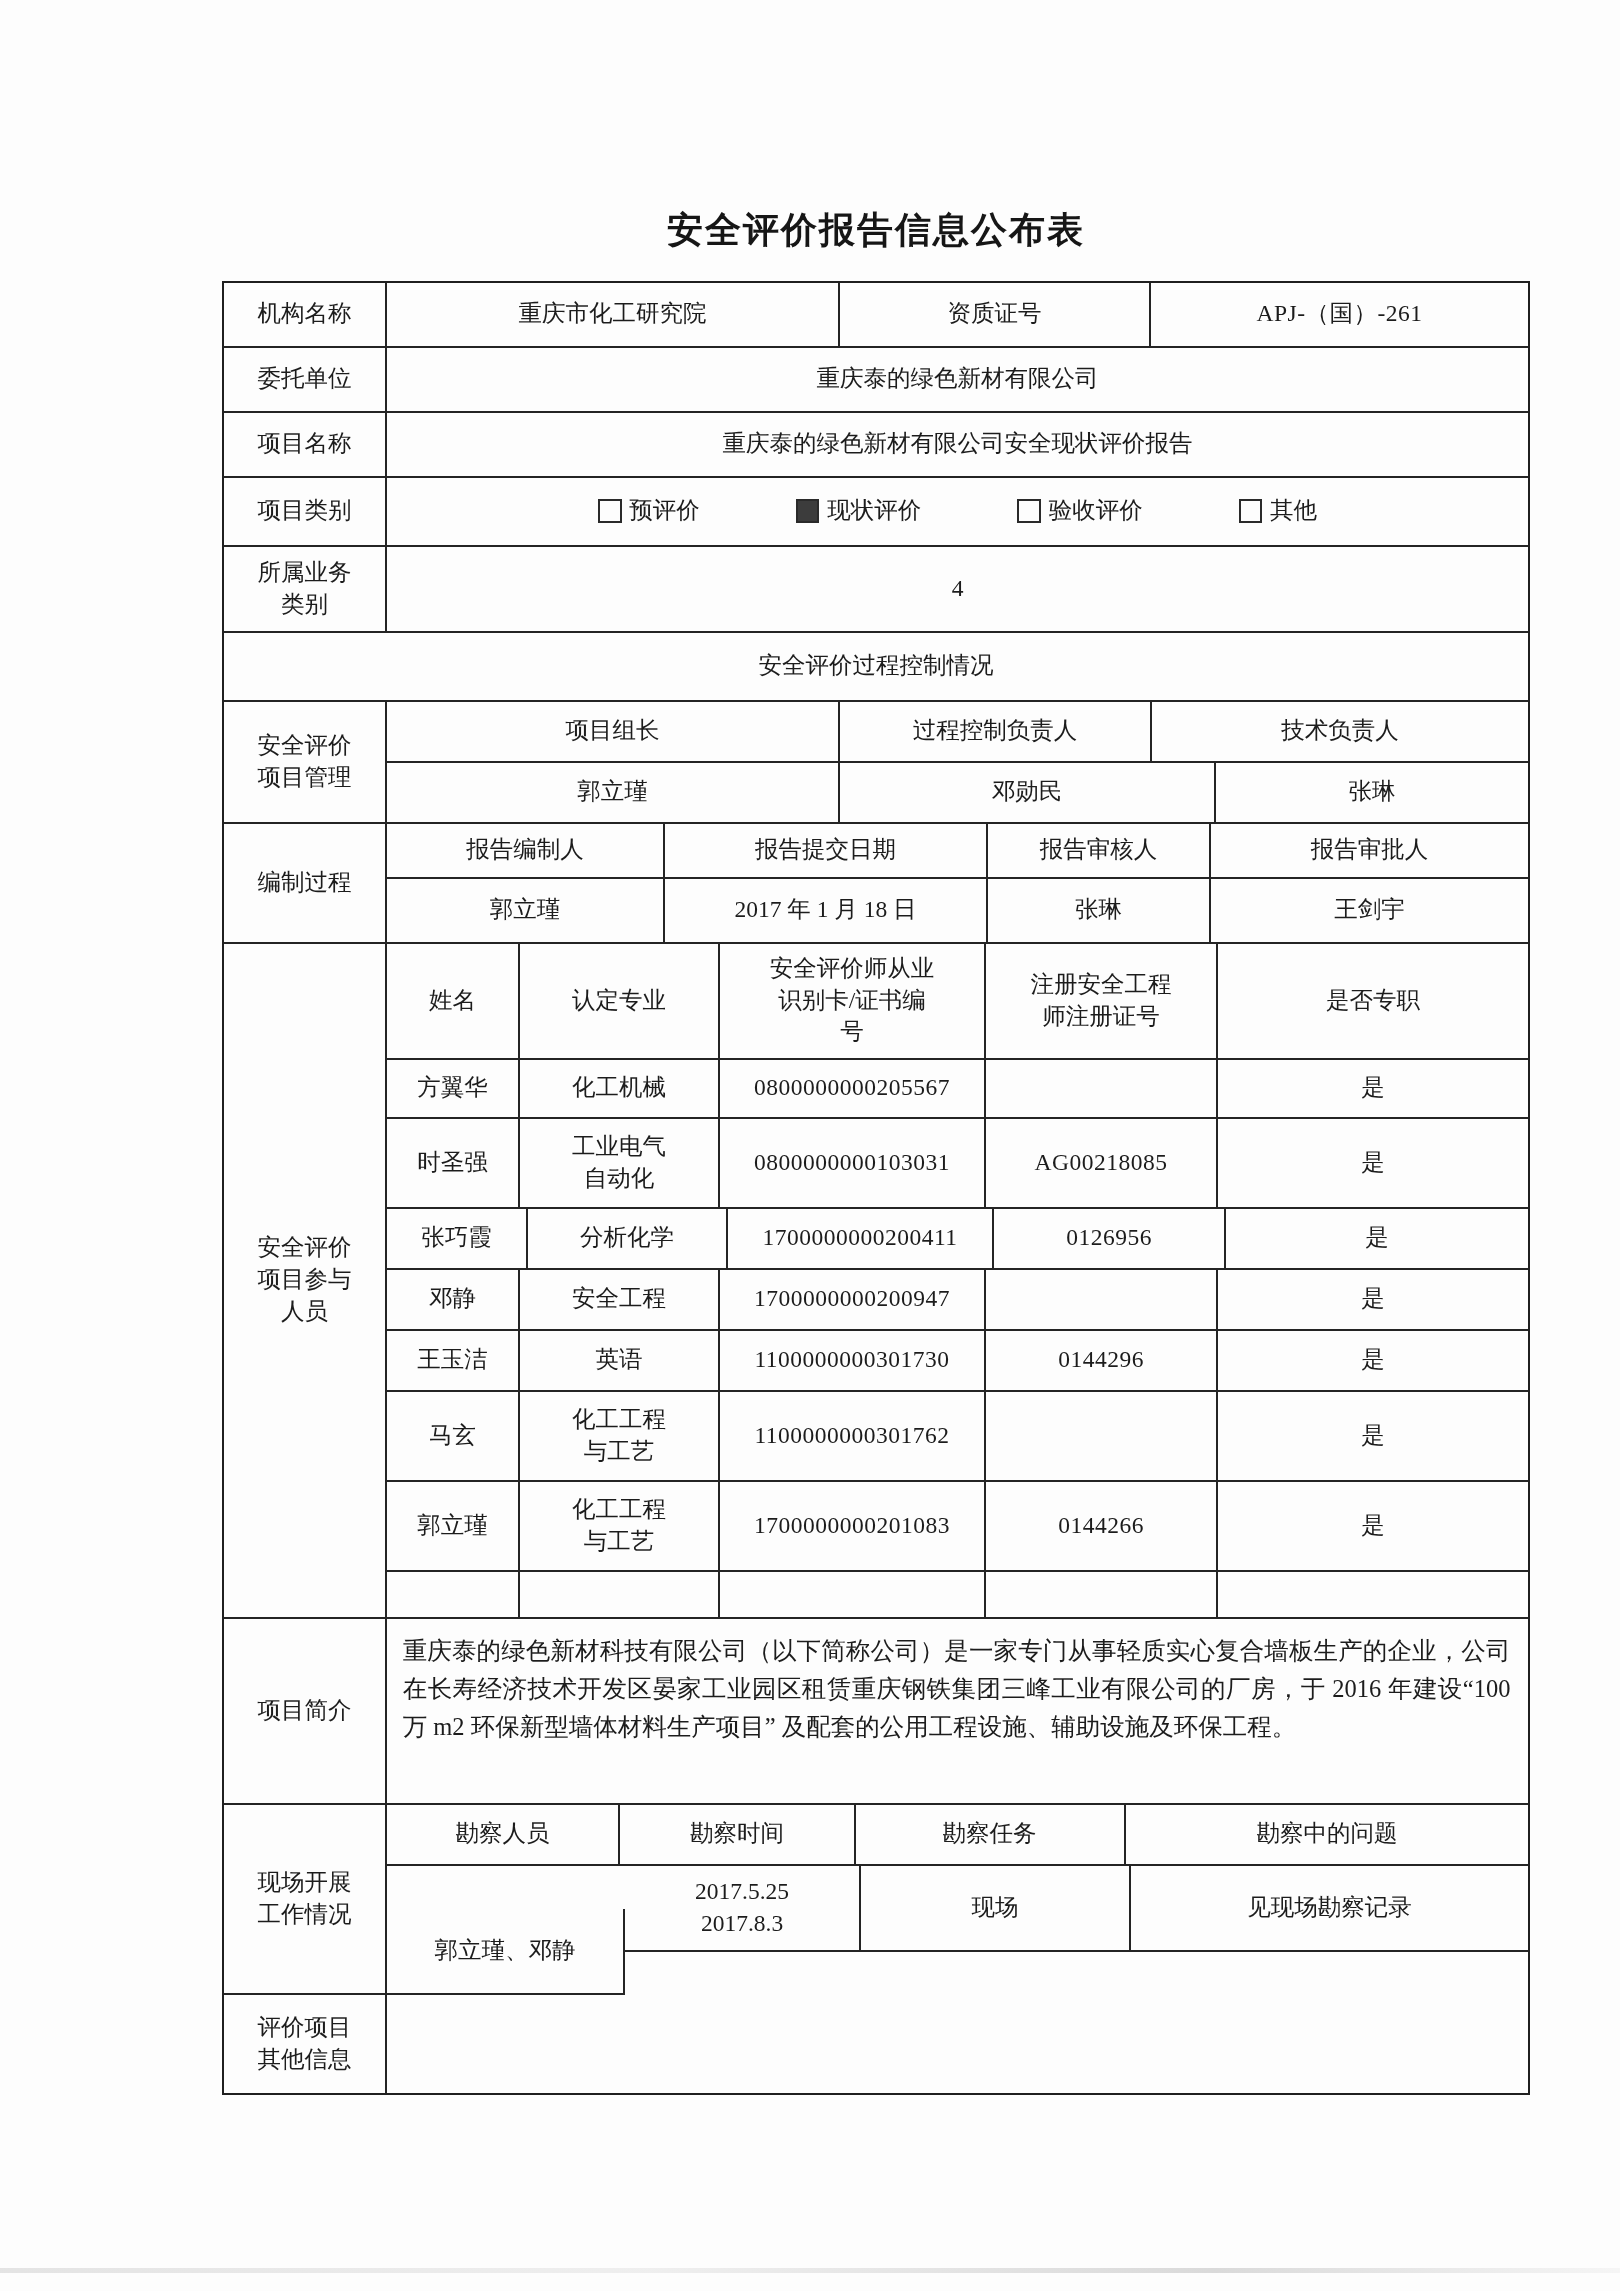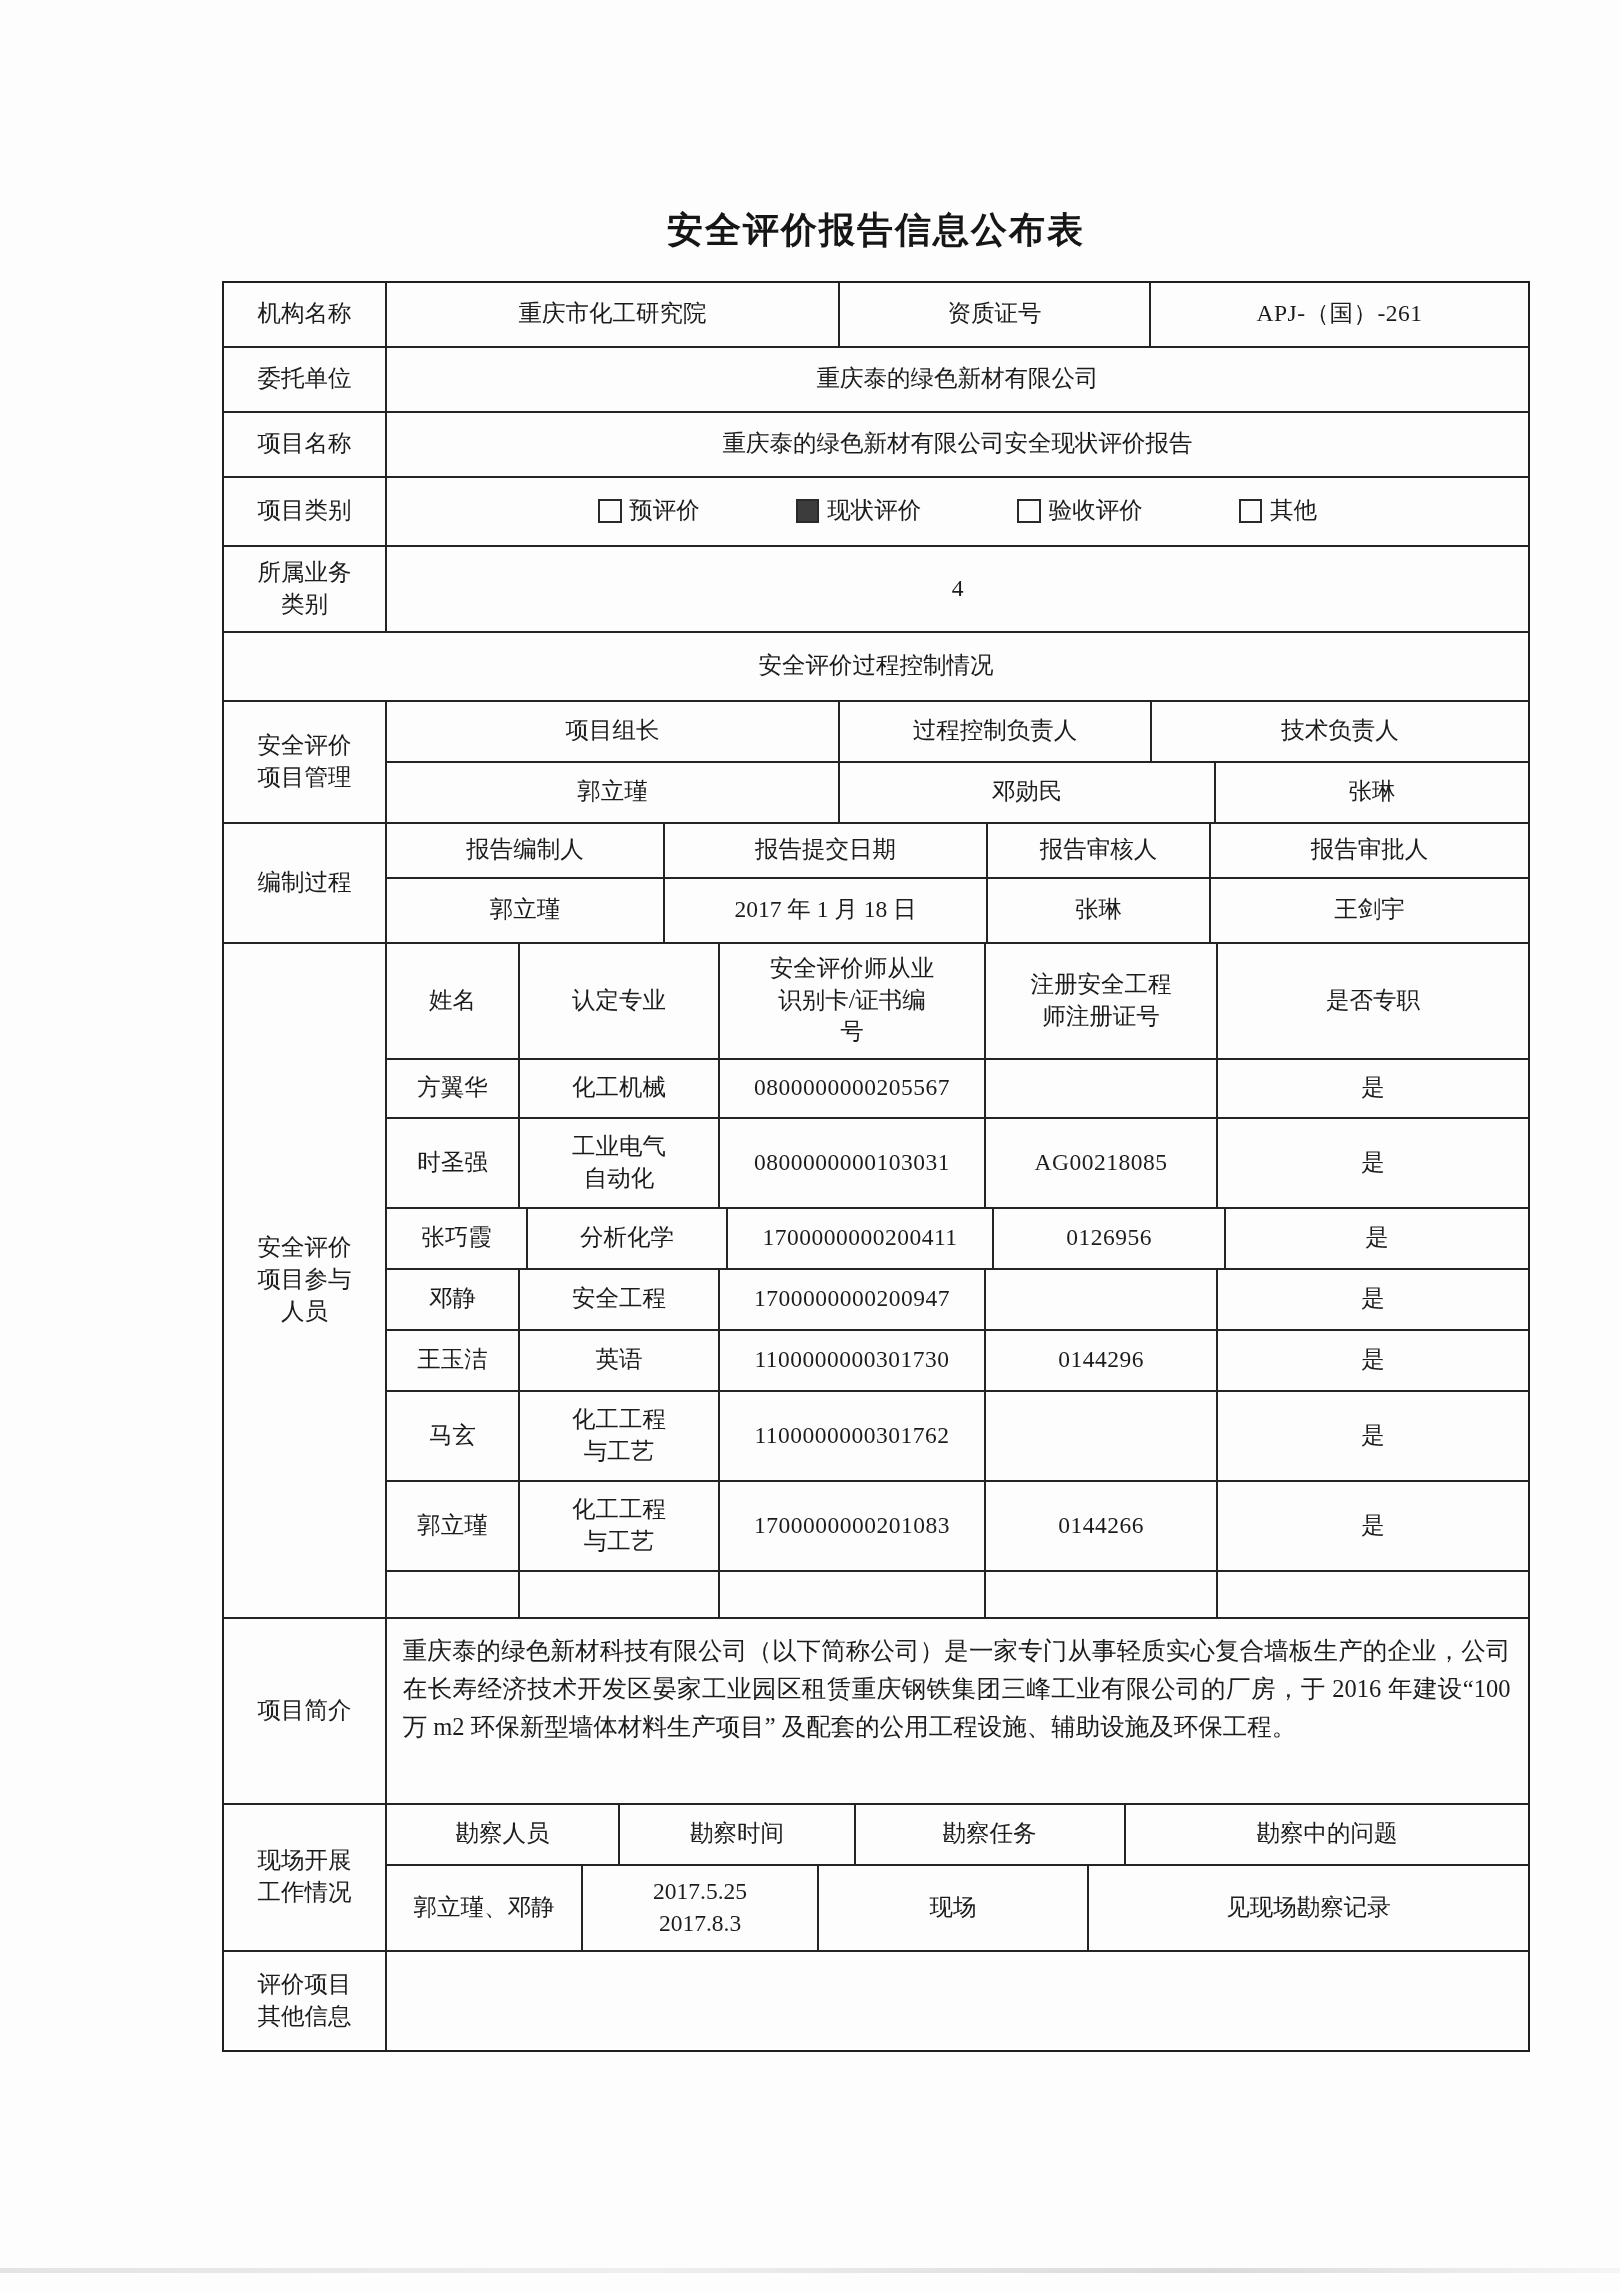--- a/index.html
+++ b/index.html
@@ -247,21 +247,21 @@
       <div class="cell lbl">现场开展
 工作情况</div>
       <div class="col">
         <div class="row">
           <div class="cell h62" style="width:233px;flex:none;">勘察人员</div>
           <div class="cell h62" style="width:236px;flex:none;">勘察时间</div>
           <div class="cell h62" style="width:270px;flex:none;padding-left:7px;">勘察任务</div>
           <div class="cell fill h62">勘察中的问题</div>
         </div>
         <div class="row">
-          <div class="cell h88" style="width:196px;flex:none;">郭立瑾、邓静</div>
+          <div class="cell h88" style="width:238px;flex:none;margin-top:43px;">郭立瑾、邓静</div>
           <div class="cell h88" style="width:236px;flex:none;">2017.5.25
 2017.8.3</div>
           <div class="cell h88" style="width:270px;flex:none;">现场</div>
           <div class="cell fill h88">见现场勘察记录</div>
         </div>
       </div>
     </div>
 
     <div class="band">
       <div class="cell lbl h100 nb">评价项目

